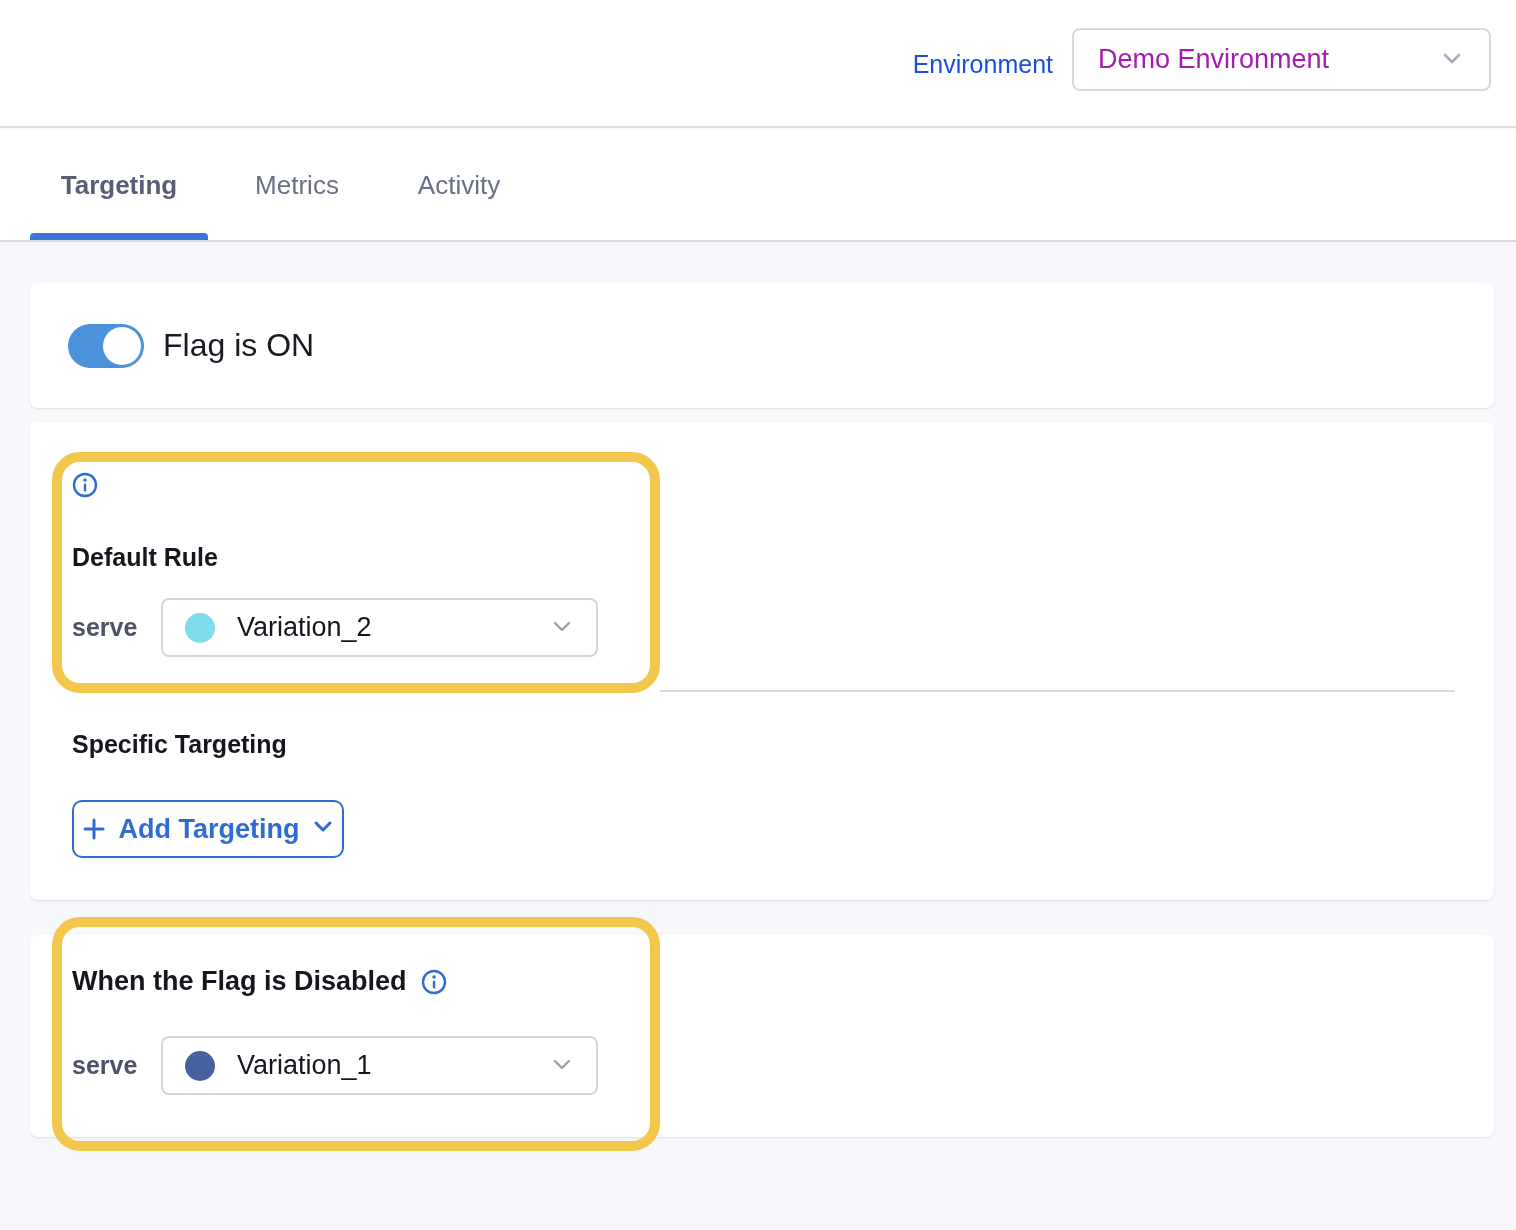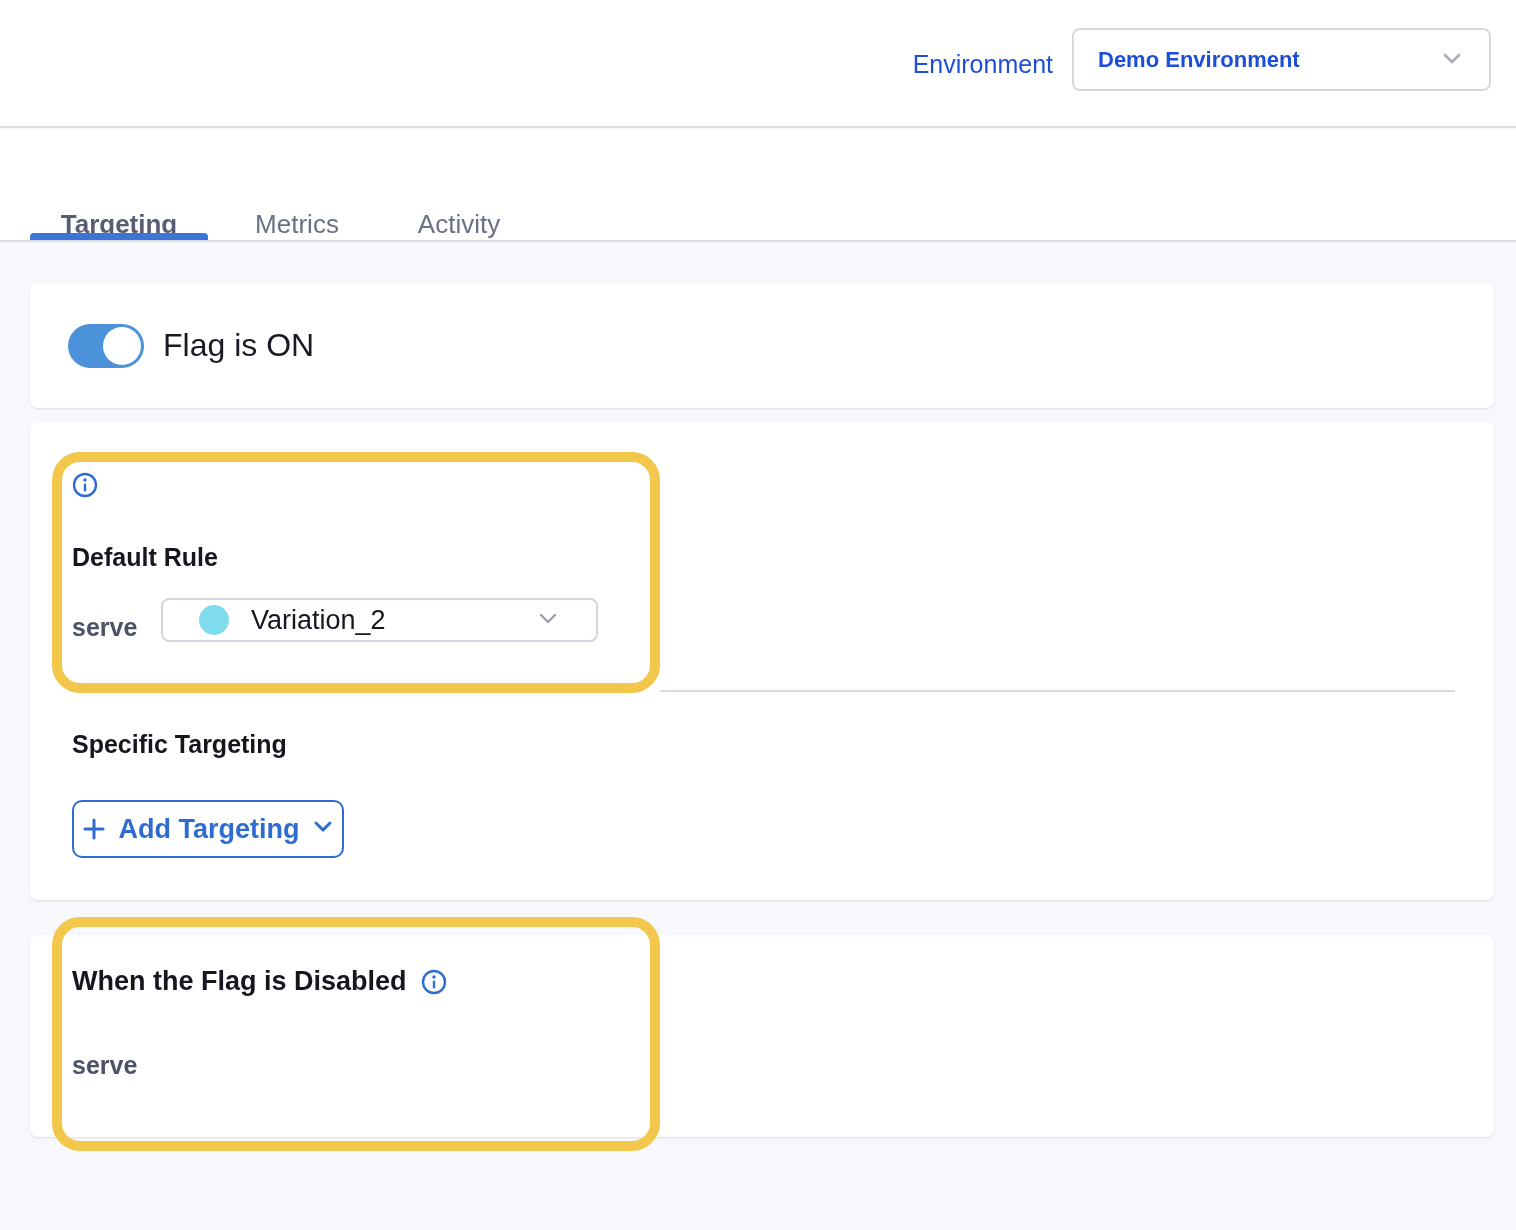--- a/index.html
+++ b/index.html
@@ -33,34 +33,34 @@
     position: absolute; left: 1072px; top: 28px;
     width: 419px; height: 63px;
     background: #ffffff;
     border: 2px solid #d7d7e0;
     border-radius: 8px;
     display: flex; align-items: center;
     padding: 0 24px;
     cursor: pointer;
   }
   .env-select .value {
-    font-size: 22px; color: #1d4ed8; font-weight: 700;
+    font-size: 27px; color: #a21caf; font-weight: 400;
     flex: 1; white-space: nowrap; overflow: hidden;
   }
 
   
   .tabbar {
     position: absolute; left: 0; top: 130px;
     width: 1516px; height: 112px;
     background: #ffffff;
     border-bottom: 2px solid #dcdce4;
   }
   .tab {
     position: absolute; top: 0; height: 110px;
-    display: flex; align-items: flex-end; justify-content: center;
+    display: flex; align-items: center; justify-content: center;
     font-size: 26px; color: #6b7086; cursor: pointer;
   }
   .tab.active { color: #585d74; font-weight: 700; }
   .tab-underline {
     position: absolute; left: 30px; bottom: 0;
     width: 178px; height: 7px;
     background: #3b76d7;
     border-radius: 4px 4px 0 0;
   }
 
@@ -118,26 +118,26 @@
     position: absolute;
     font-size: 25px; font-weight: 600; color: #16161f;
     white-space: nowrap;
   }
   .serve-label {
     position: absolute; left: 42px;
     font-size: 25px; font-weight: 600; color: #4d5268; text-align: right;
   }
   .var-select {
     position: absolute; left: 131px;
-    width: 437px; height: 44px;
+    width: 437px; height: 59px;
     background: #ffffff;
     border: 2px solid #d4d4de;
     border-radius: 8px;
     display: flex; align-items: center;
-    padding: 0 36px;
+    padding: 0 22px;
     cursor: pointer;
   }
   .var-dot {
     width: 30px; height: 30px; border-radius: 50%;
     margin-right: 22px; flex-shrink: 0;
   }
   .var-name { font-size: 27px; color: #16161f; flex: 1; white-space: nowrap; }
 
   .divider {
     position: absolute; left: 630px; top: 268px;
@@ -252,18 +252,27 @@
         <svg width="26" height="26" viewBox="0 0 26 26" fill="none">
           <circle cx="13" cy="13" r="11" stroke="#2e6cd1" stroke-width="2.4"></circle>
           <circle cx="13" cy="8" r="1.7" fill="#2e6cd1"></circle>
           <rect x="11.8" y="11.5" width="2.4" height="8" rx="1.2" fill="#2e6cd1"></rect>
         </svg>
       </span>
     </div>
 
     <div class="serve-label" style="top:116px;">serve</div>
 
+    <div class="var-select" style="top:101px;">
+      <span class="var-dot" style="background-color: rgb(71, 96, 158);"></span>
+      <span class="var-name">Variation_1</span>
+      <span class="chev">
+        <svg width="24" height="24" viewBox="0 0 24 24" fill="none">
+          <path d="M5 9 L12 16 L19 9" stroke="#9ba0ae" stroke-width="2.4" stroke-linecap="round" stroke-linejoin="round"></path>
+        </svg>
+      </span>
+    </div>
   </div>
 
   <div class="highlight-ring ring-enabled"></div>
   <div class="highlight-ring ring-disabled"></div>
 
 </div>
 
 </body></html>

